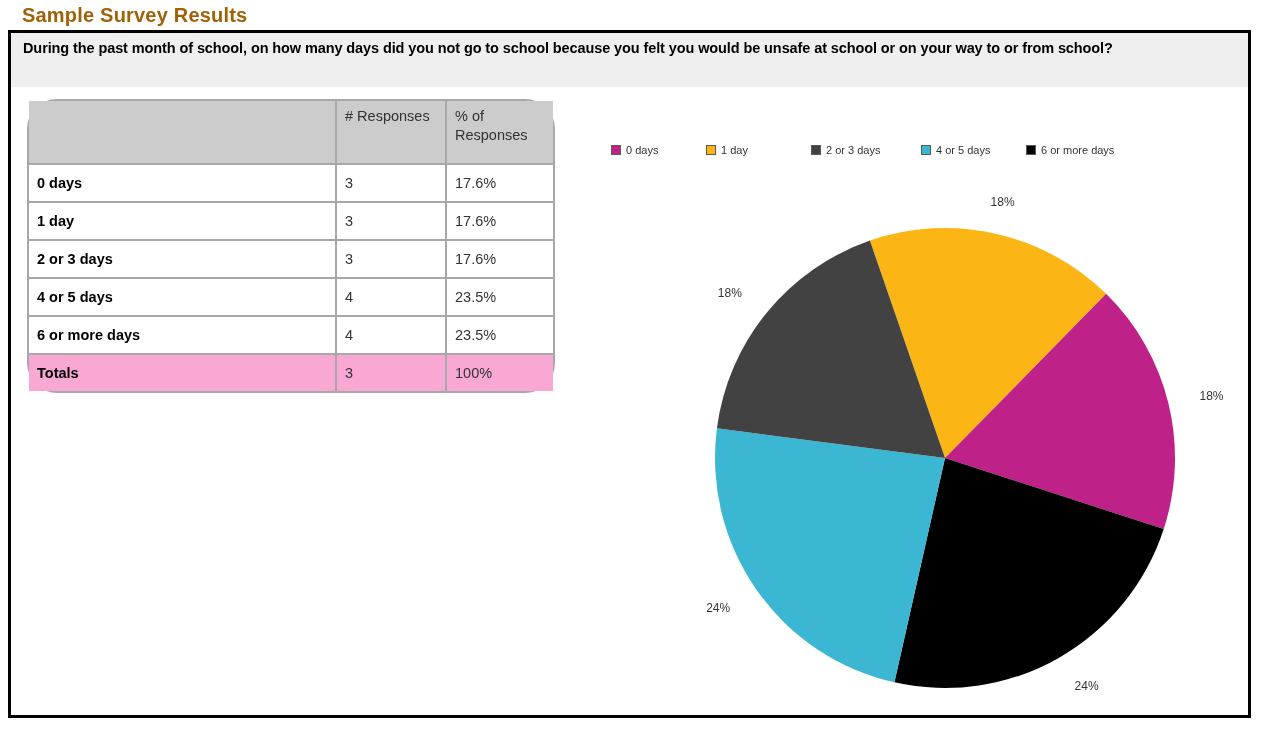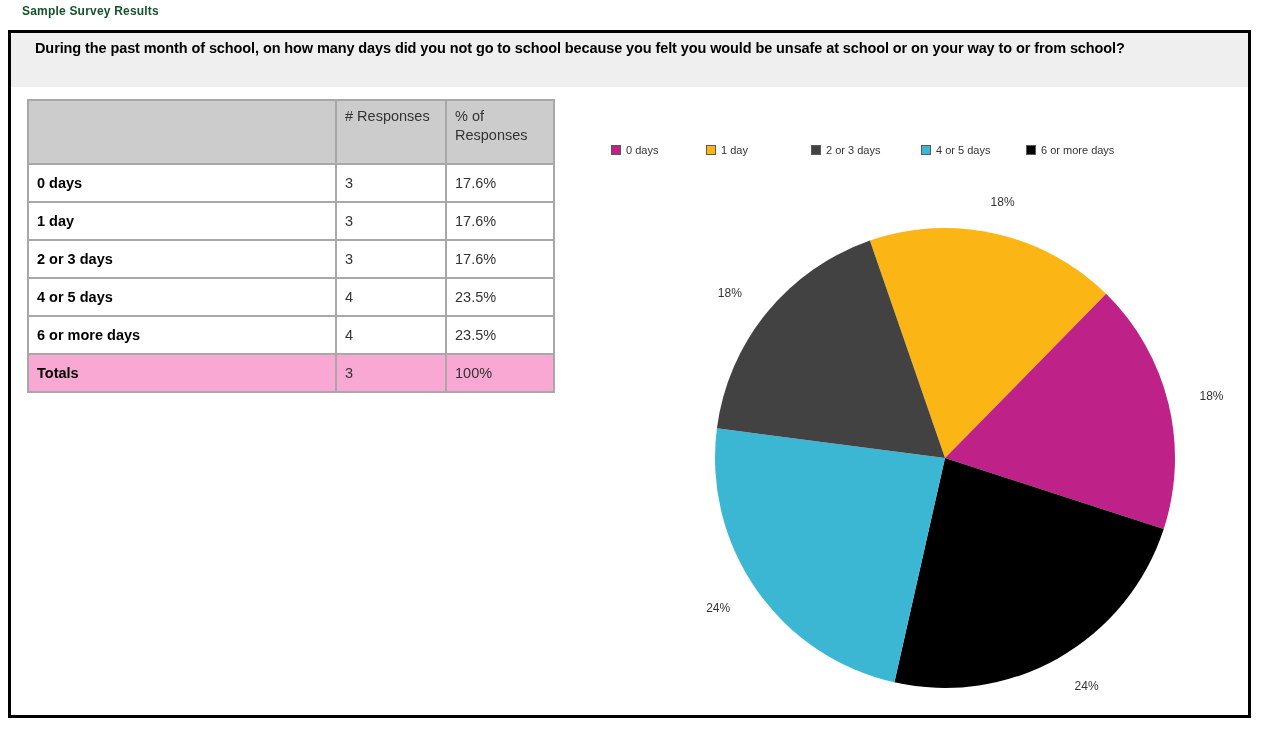--- a/index.html
+++ b/index.html
@@ -14,23 +14,23 @@
     font-family: "Liberation Sans", sans-serif;
     overflow: hidden;
     position: relative;
   }
 
   
   #page-title {
     position: absolute;
     left: 22px;
     top: 4px;
-    font-size: 12px;
-    font-weight: bold;
-    color: #14532d;
+    font-size: 20px;
+    font-weight: bold;
+    color: #a16207;
     letter-spacing: 0.2px;
     white-space: nowrap;
   }
 
   
   #panel {
     position: absolute;
     left: 8px;
     top: 30px;
     width: 1243px;
@@ -42,41 +42,42 @@
 
   
   #question-banner {
     position: absolute;
     left: 0;
     top: 0;
     right: 0;
     height: 54px;
     background: #efefef;
     box-sizing: border-box;
-    padding: 6px 12px 0 24px;
+    padding: 6px 12px 0 12px;
   }
   #question-text {
     font-size: 14.5px;
     font-weight: bold;
     color: #000000;
     line-height: 19px;
     letter-spacing: -0.1px;
   }
 
   
   #results-table {
     position: absolute;
     left: 16px;
     top: 66px;
     width: 520px;
     border-collapse: separate;
     border-spacing: 2px;
     background: #a8a8a8;
     font-size: 14.5px;
     table-layout: fixed;
+    border-radius: 30px;
   }
   #results-table th,
   #results-table td {
     padding: 6px 8px;
     vertical-align: top;
     box-sizing: border-box;
   }
   #results-table col.c-label { width: 306px; }
   #results-table col.c-count { width: 108px; }
   #results-table col.c-pct   { width: 106px; }

